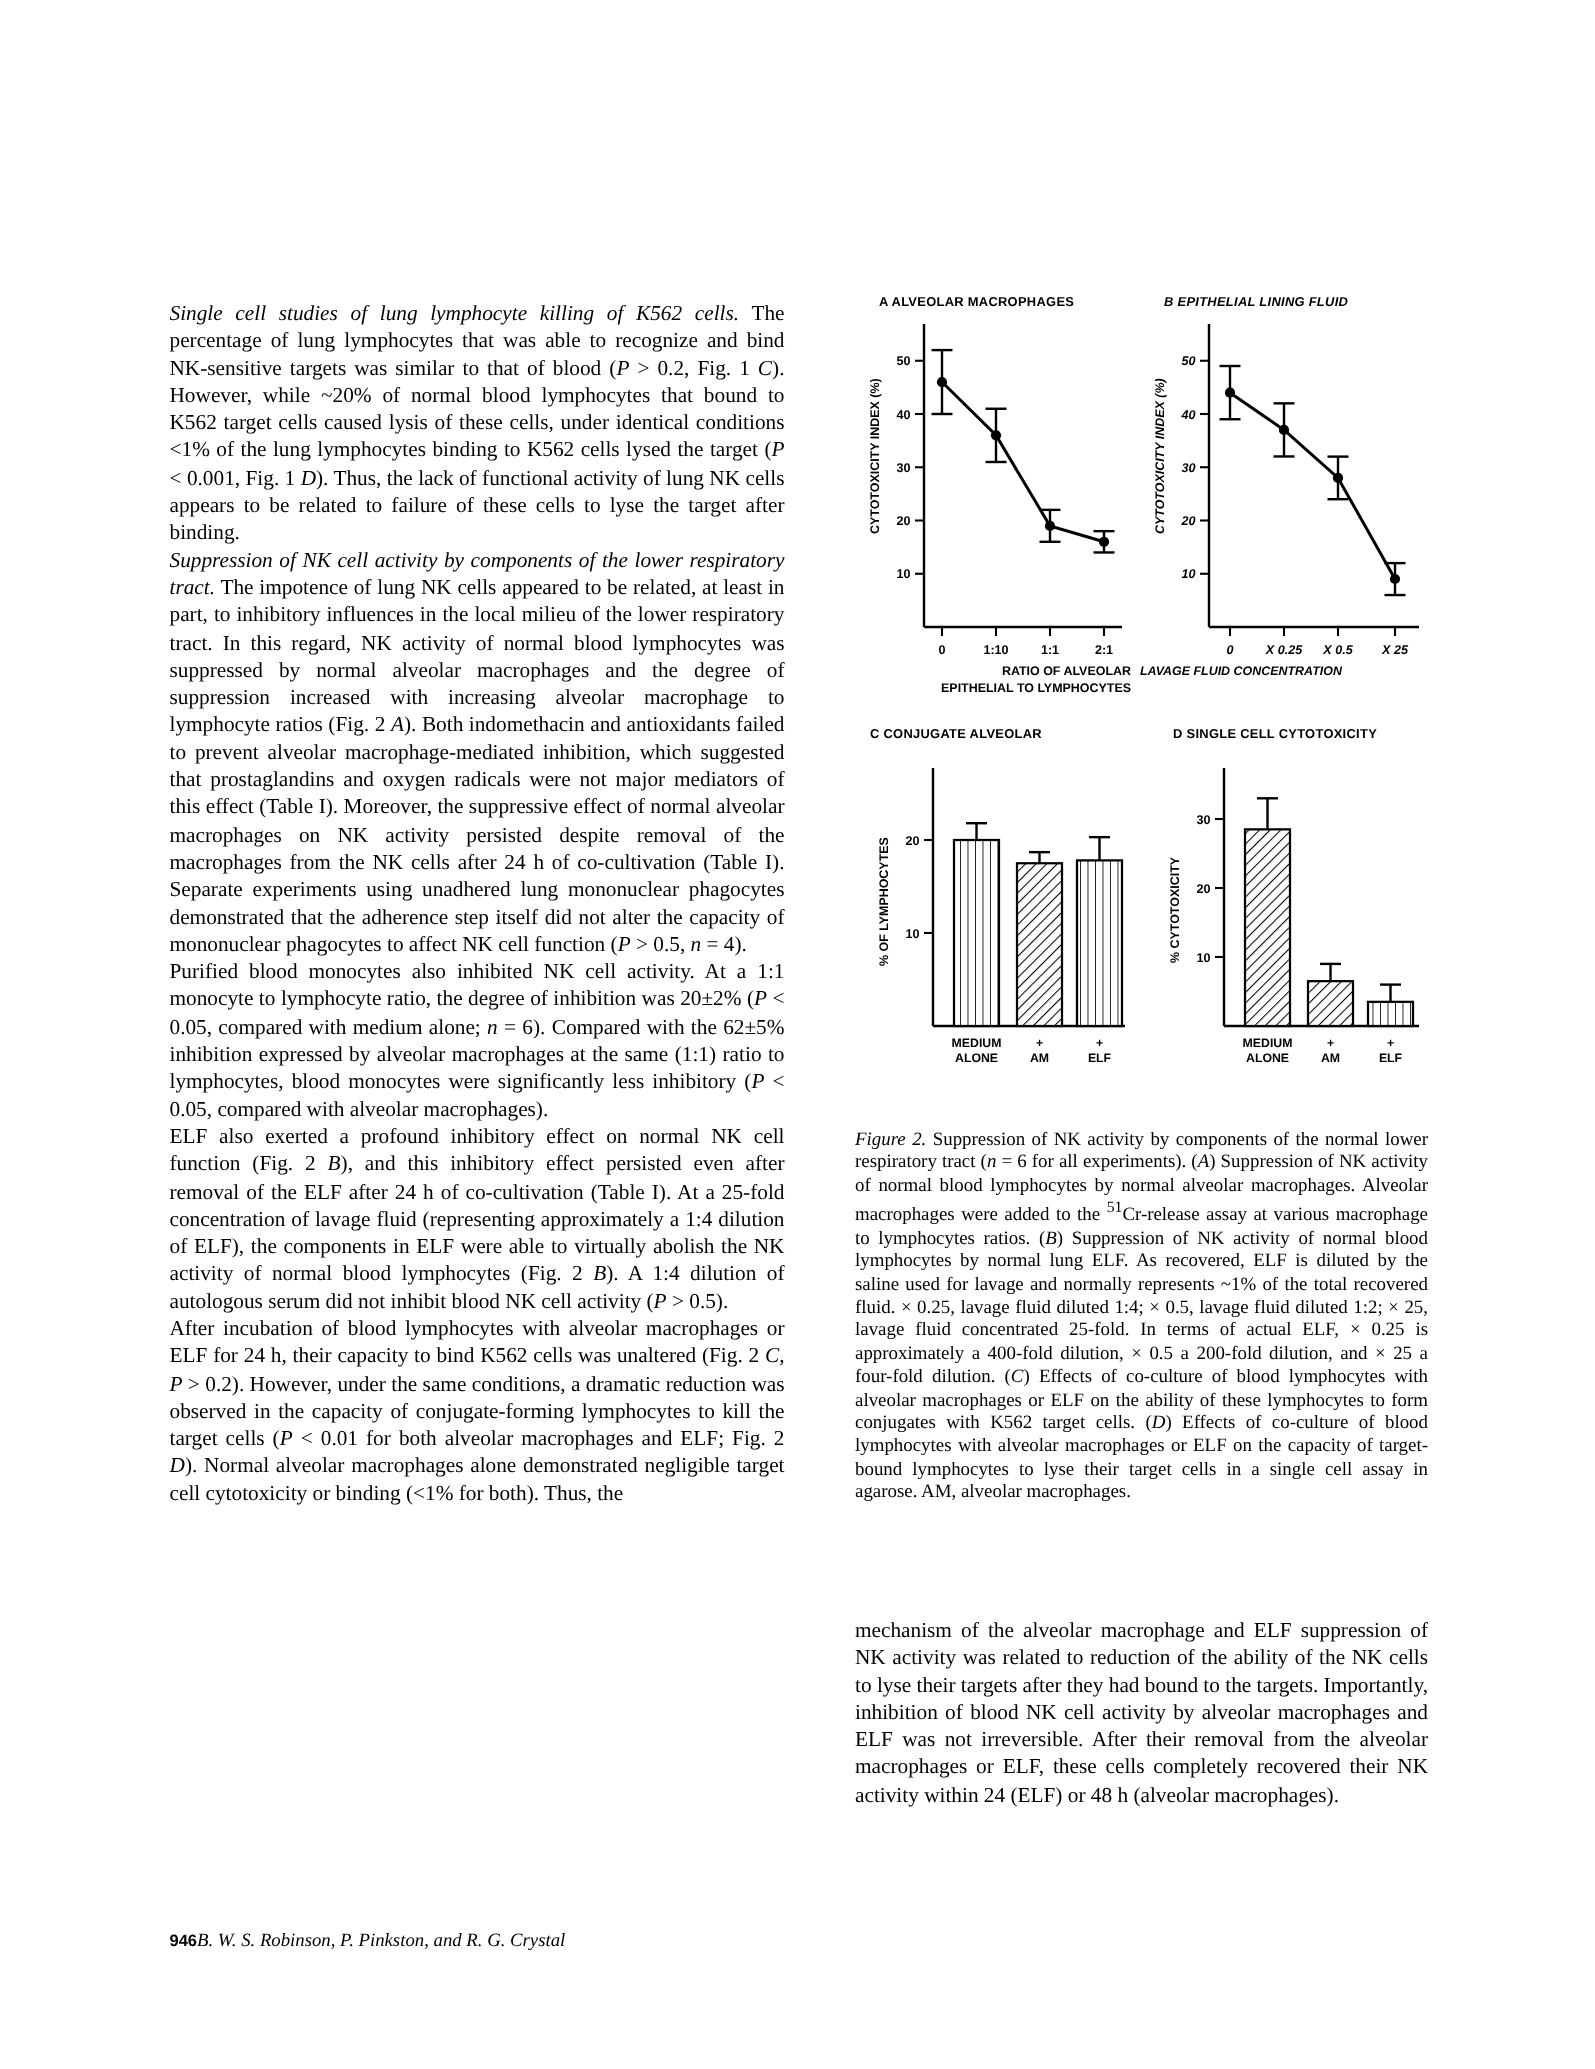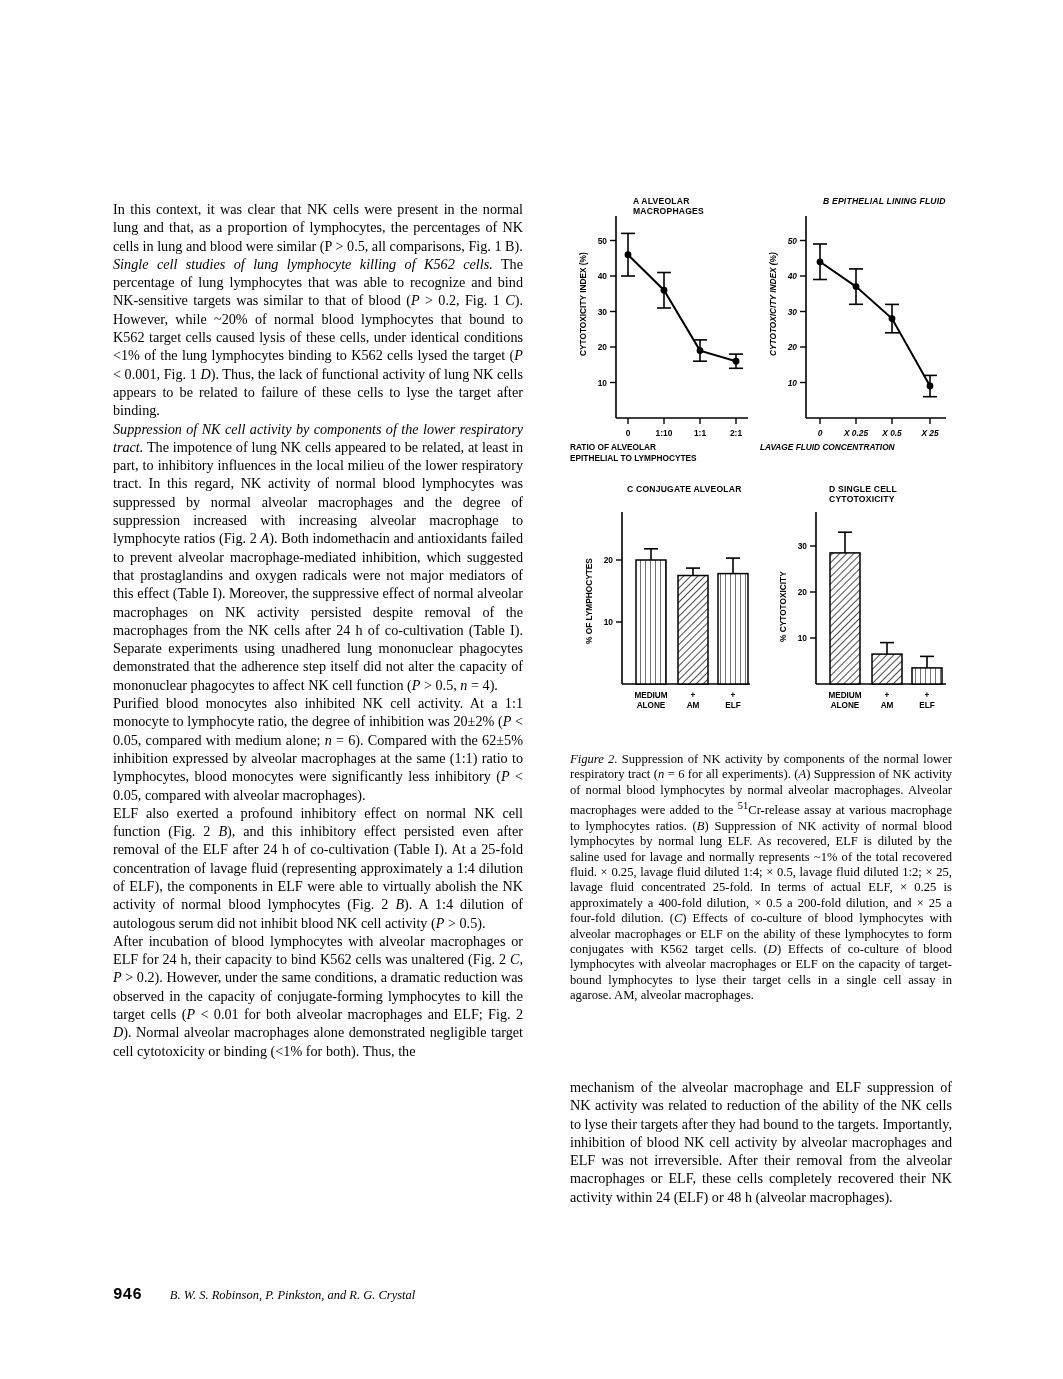--- a/index.html
+++ b/index.html
@@ -78,59 +78,57 @@
 
   
   .footer {
     position: absolute;
     left: 113px;
     top: 1286px;
     font-size: 12.5px;
   }
   .footer .pagenum {
     font-weight: bold;
-    font-family: Liberation Mono, monospace;
-    font-size: 16px;
-    margin-right: 28px;
+    font-family: Liberation Sans, sans-serif;
+    font-size: 11px;
+    margin-right: 0;
   }
   .footer .authors {
     font-style: italic;
     text-align: center;
   }
 
   
   .panel {
     position: absolute;
   }
   .panel-title {
     font-family: "Liberation Sans", sans-serif;
     font-size: 8.6px;
     font-weight: bold;
     letter-spacing: 0.2px;
-    margin-left: 47px;
   }
   .axis-label {
     font-family: "Liberation Sans", sans-serif;
     font-size: 8.3px;
     font-weight: bold;
   }
   .tick-label {
     font-family: "Liberation Sans", sans-serif;
     font-size: 8.4px;
     font-weight: bold;
   }
   svg { display: block; }
 </style>
 </head>
 <body>
 
 <div class="page">
 
   <div class="col-left">
-    <p>In this context, it was clear that NK cells were present in the normal lung and that, as a proportion of lymphocytes, the percentages of NK cells in lung and blood were similar (P &gt; 0.5, all comparisons, Fig. 1 B).</p>
     <p>
       <span class="ital">Single cell studies of lung lymphocyte killing of K562 cells.</span>
       <span>The percentage of lung lymphocytes that was able to recognize and bind NK-sensitive targets was similar to that of blood (<i>P</i> &gt; 0.2, Fig. 1 <i>C</i>). However, while ~20% of normal blood lymphocytes that bound to K562 target cells caused lysis of these cells, under identical conditions &lt;1% of the lung lymphocytes binding to K562 cells lysed the target (<i>P</i> &lt; 0.001, Fig. 1 <i>D</i>). Thus, the lack of functional activity of lung NK cells appears to be related to failure of these cells to lyse the target after binding.</span>
     </p>
     <p>
       <span class="ital">Suppression of NK cell activity by components of the lower respiratory tract.</span>
       <span>The impotence of lung NK cells appeared to be related, at least in part, to inhibitory influences in the local milieu of the lower respiratory tract. In this regard, NK activity of normal blood lymphocytes was suppressed by normal alveolar macrophages and the degree of suppression increased with increasing alveolar macrophage to lymphocyte ratios (Fig. 2 <i>A</i>). Both indomethacin and antioxidants failed to prevent alveolar macrophage-mediated inhibition, which suggested that prostaglandins and oxygen radicals were not major mediators of this effect (Table I). Moreover, the suppressive effect of normal alveolar macrophages on NK activity persisted despite removal of the macrophages from the NK cells after 24 h of co-cultivation (Table I). Separate experiments using unadhered lung mononuclear phagocytes demonstrated that the adherence step itself did not alter the capacity of mononuclear phagocytes to affect NK cell function (<i>P</i> &gt; 0.5, <i>n</i> = 4).</span>
     </p>
     <p>Purified blood monocytes also inhibited NK cell activity. At a 1:1 monocyte to lymphocyte ratio, the degree of inhibition was 20±2% (<i>P</i> &lt; 0.05, compared with medium alone; <i>n</i> = 6). Compared with the 62±5% inhibition expressed by alveolar macrophages at the same (1:1) ratio to lymphocytes, blood monocytes were significantly less inhibitory (<i>P</i> &lt; 0.05, compared with alveolar macrophages).</p>
     <p>ELF also exerted a profound inhibitory effect on normal NK cell function (Fig. 2 <i>B</i>), and this inhibitory effect persisted even after removal of the ELF after 24 h of co-cultivation (Table I). At a 25-fold concentration of lavage fluid (representing approximately a 1:4 dilution of ELF), the components in ELF were able to virtually abolish the NK activity of normal blood lymphocytes (Fig. 2 <i>B</i>). A 1:4 dilution of autologous serum did not inhibit blood NK cell activity (<i>P</i> &gt; 0.5).</p>
@@ -195,21 +193,21 @@
 
           <g fill="#000">
             <circle cx="58" cy="58.7" r="3.4"></circle>
             <circle cx="94" cy="94.2" r="3.4"></circle>
             <circle cx="130" cy="154.6" r="3.4"></circle>
             <circle cx="166" cy="165.2" r="3.4"></circle>
           </g>
 
           <text transform="translate(16,160) rotate(-90)" font-family="Liberation Sans, sans-serif" font-size="8.3" font-weight="bold">CYTOTOXICITY INDEX (%)</text>
         </svg>
-        <div class="axis-label" style="position:absolute;left:0;top:246px;width:184px;text-align:left;line-height:11px;">
+        <div class="axis-label" style="position:absolute;left:0;top:246px;width:184px;text-align:right;line-height:11px;">
           <span>RATIO OF ALVEOLAR</span><br>
           <span>EPITHELIAL TO LYMPHOCYTES</span>
         </div>
       </div>
 
       <div class="panel" style="left:190px; top:0px; width:192px; height:260px;font-style:italic;">
         <div class="panel-title" style="position:absolute;left:16px;top:0px;">B  EPITHELIAL LINING FLUID</div>
         <svg width="192" height="250" viewBox="0 0 192 250">
           <line x1="46" y1="20" x2="46" y2="222" stroke="#000" stroke-width="1.6"></line>
           <line x1="46" y1="222" x2="186" y2="222" stroke="#000" stroke-width="1.6"></line>

